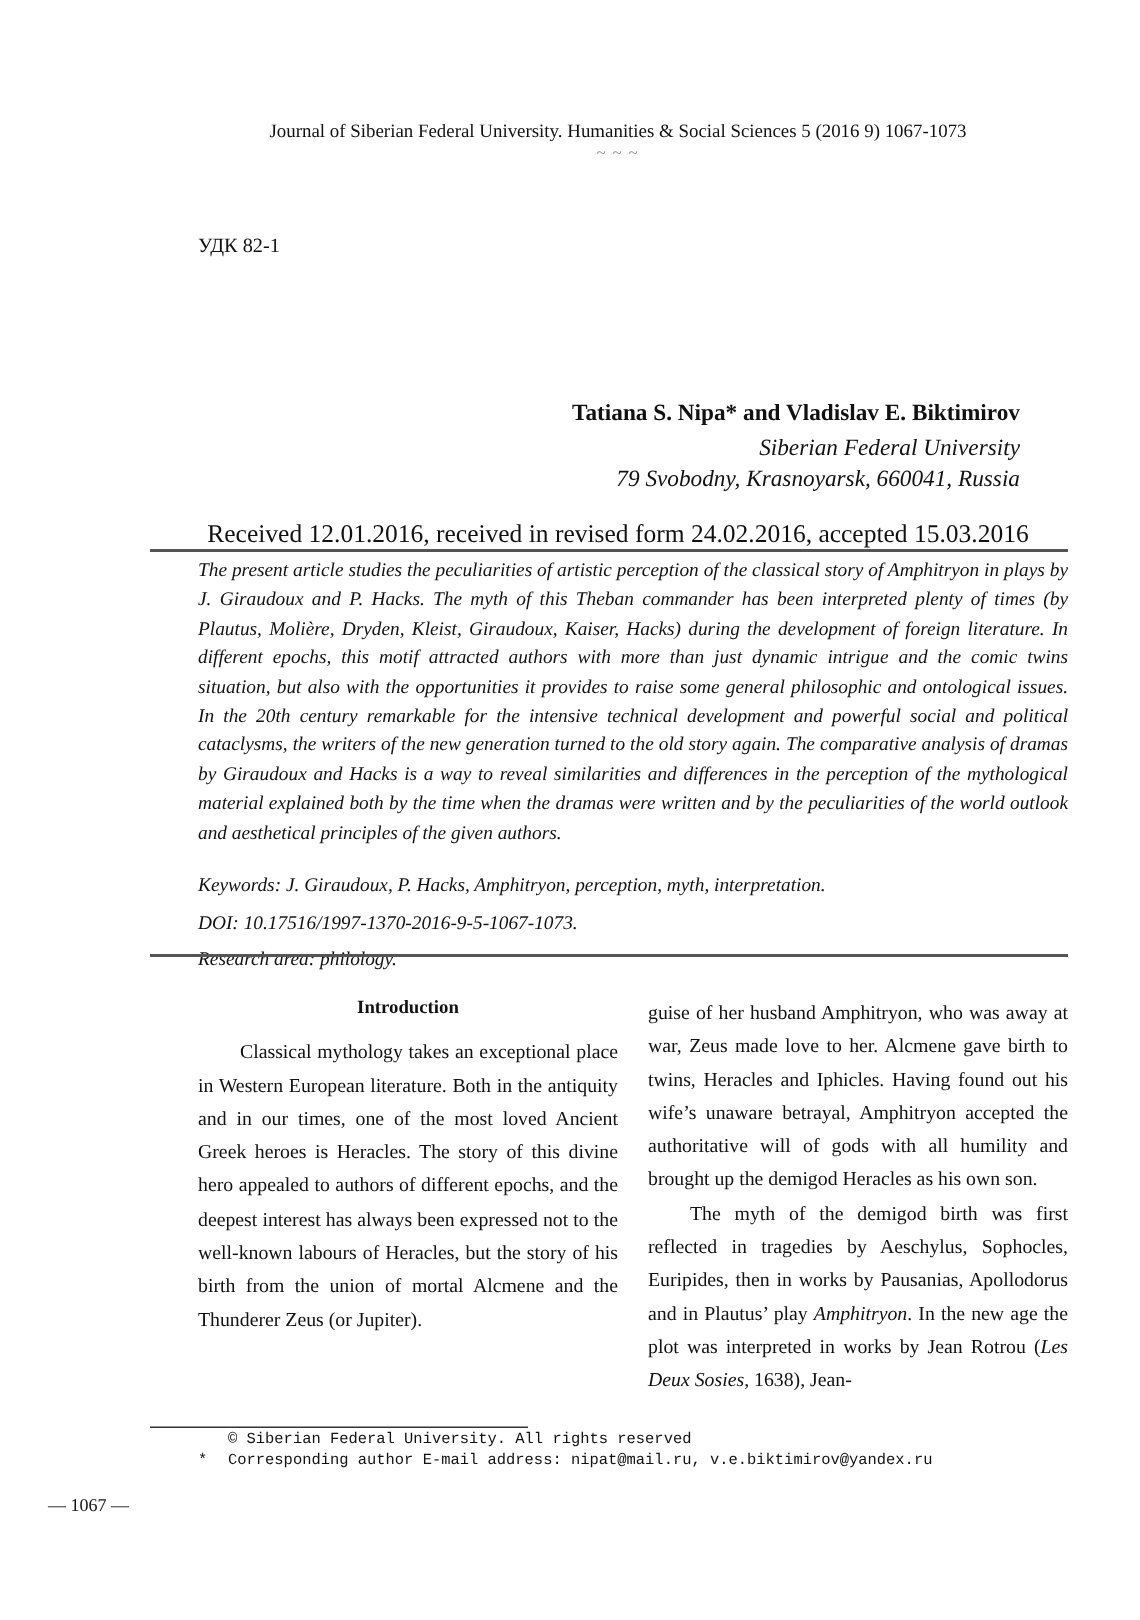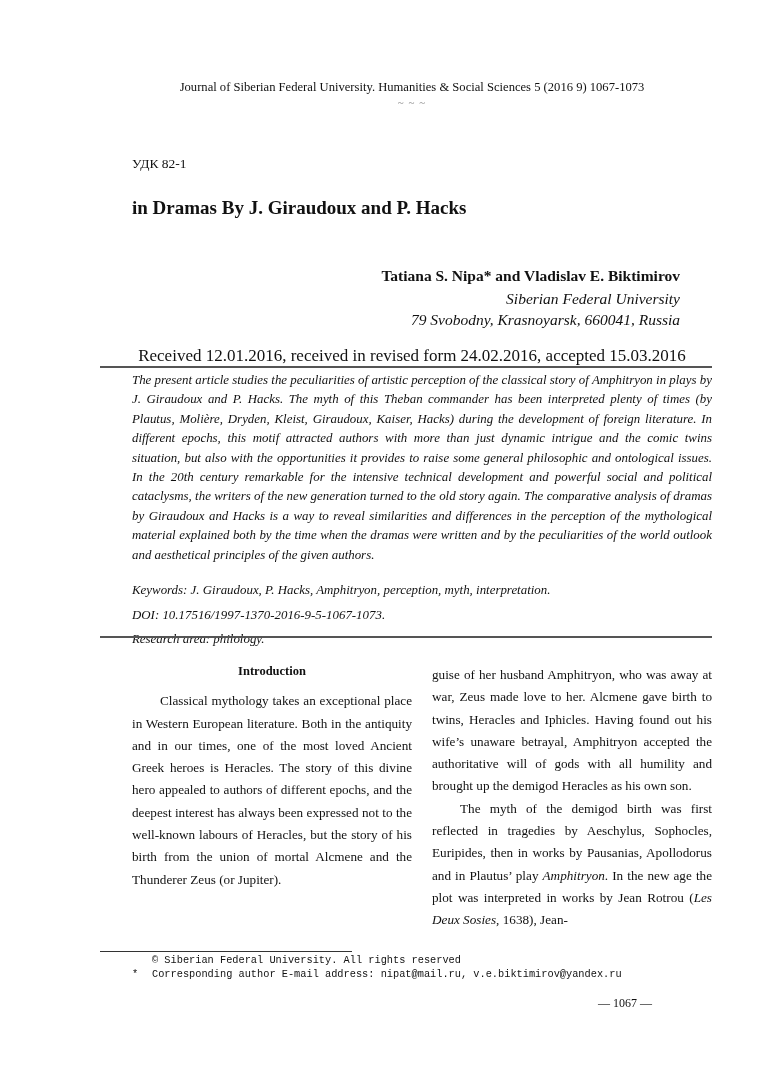--- a/index.html
+++ b/index.html
@@ -15,33 +15,32 @@
   .received { left: 0; width: 760px; top: 346px; text-align: center; font-size: 17px; }
   .rule { left: 100px; width: 580px; height: 2px; background: #555; }
   .abstract { left: 100px; top: 371px; width: 580px; font-size: 12.9px; font-style: italic; line-height: 19.4px; text-align: justify; }
   .meta-line { left: 100px; width: 580px; font-size: 12.9px; font-style: italic; margin-top: 16px; }
   .col { width: 280px; font-size: 13.2px; line-height: 22.3px; text-align: justify; }
   .col p { margin: 0; text-indent: 28px; }
   .col p.noindent { text-indent: 0; }
   .section-title { text-align: center; font-weight: bold; font-size: 12.5px; margin-bottom: 8px; }
   .foot-rule { left: 100px; top: 951px; width: 220px; height: 1px; background: #333; }
   .footnote { left: 100px; font-size: 10.3px; font-family: Liberation Mono, monospace; }
-  .pagenum { left: 0; width: 620px; top: 996px; text-align: right; font-size: 12px; }
+  .pagenum { left: 0; width: 620px; top: 996px; text-align: left; font-size: 12px; }
   i.inline-it { font-style: italic; }
 </style>
 </head>
 <body>
 
 <div class="abs journal-header">Journal of  Siberian Federal University.  Humanities &amp; Social Sciences 5 (2016 9) 1067-1073</div>
 <div class="abs tilde">~ ~ ~</div>
 
 <div class="abs udk">УДК 82-1</div>
 
 <div class="abs title">
-  <div>in Dramas By J. Giraudoux and P. Hacks</div>
 </div>
 
 <div class="abs authors">Tatiana S. Nipa* and Vladislav E. Biktimirov</div>
 <div class="abs affil">
   <div>Siberian Federal University</div>
   <div>79 Svobodny, Krasnoyarsk, 660041, Russia</div>
 </div>
 
 <div class="abs received">Received 12.01.2016, received in revised form 24.02.2016, accepted 15.03.2016</div>
 <div class="abs rule" style="top:366px;"></div>

